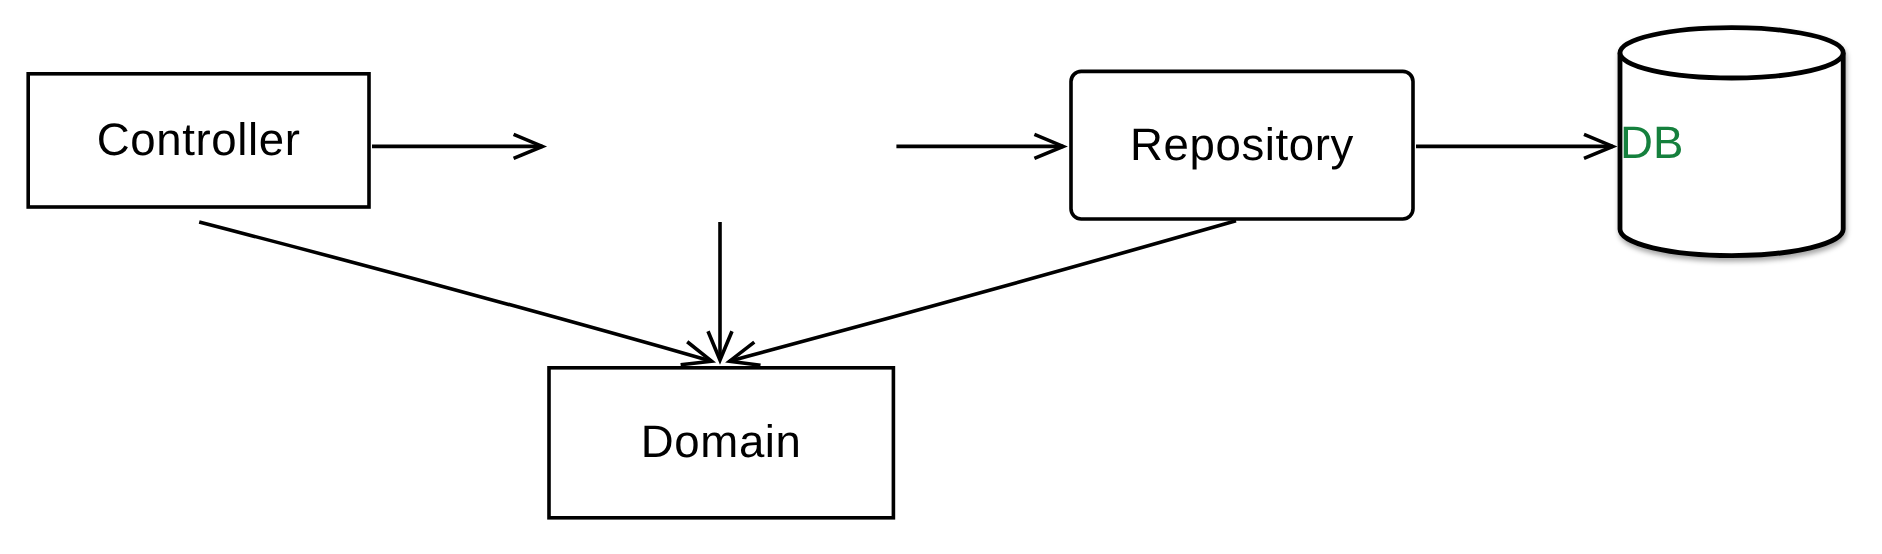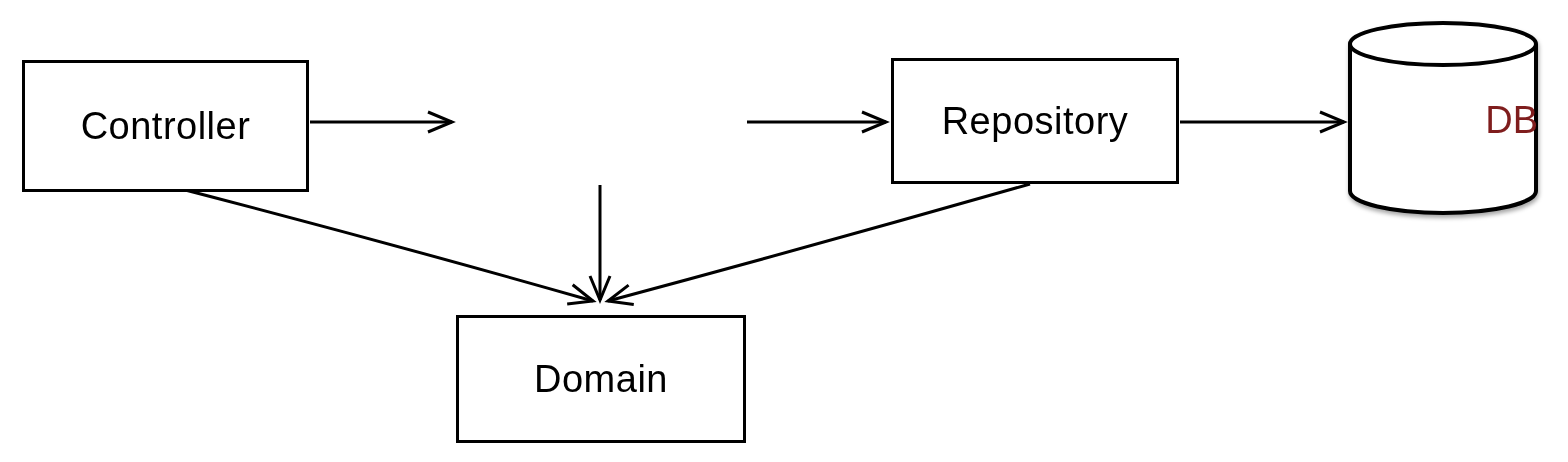--- a/index.html
+++ b/index.html
@@ -30,35 +30,35 @@
     display: flex;
     align-items: center;
     justify-content: center;
     font-size: 38px;
     color: #000000;
     letter-spacing: 0.5px;
   }
   .node-label {
     white-space: nowrap;
   }
-  #node-controller { left: 22px;  top: 60px;  width: 287px; height: 132px; }
+  #node-controller { left: 22px;  top: 60px;  width: 287px; height: 114px; }
   #node-service    { left: 457px; top: 58px;  width: 289px; height: 127px; }
-  #node-repository { left: 891px; top: 58px;  width: 288px; height: 126px; }
-  #node-domain     { left: 456px; top: 315px; width: 290px; height: 128px; }
+  #node-repository { left: 891px; top: 58px;  width: 288px; height: 126px; border-radius: 10px; }
+  #node-domain     { left: 456px; top: 305px; width: 290px; height: 128px; }
   .db-label {
     position: absolute;
     left: 1350px;
     top: 55px;
     width: 188px;
     height: 130px;
     display: flex;
     align-items: center;
-    justify-content: flex-end;
+    justify-content: flex-start;
     font-size: 38px;
-    color: #7f1d1d;
+    color: #15803d;
   }
   .cylinder-group {
     filter: drop-shadow(1px 3px 2px rgba(0,0,0,0.35));
   }
 </style>
 </head>
 <body>
 
 <div class="canvas">
 

